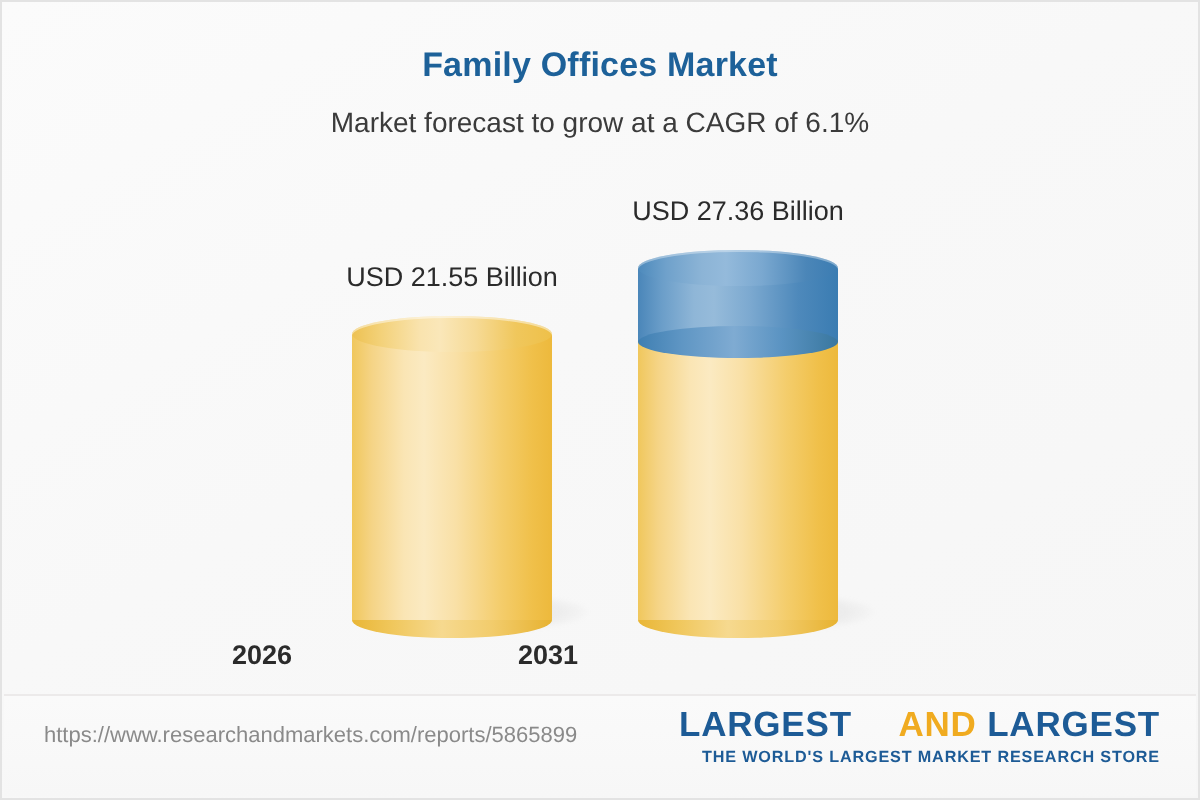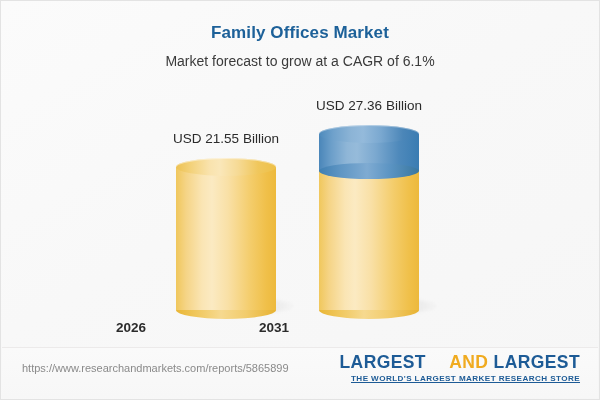--- a/index.html
+++ b/index.html
@@ -115,21 +115,21 @@
     position:absolute;right:18px;top:5px;
     text-align:right;
   }
   .logo-main{
     font-size:17.5px;font-weight:bold;letter-spacing:.4px;
     color:#1d5b96;line-height:19px;white-space:nowrap;
   }
   .logo-and{color:#f0ab20;margin-left:18px;}
   .logo-tag{
     font-size:8.1px;font-weight:bold;letter-spacing:.42px;
-    color:#1d5b96;line-height:12px;white-space:nowrap;margin-top:1px;text-decoration:underline;
+    color:#1d5b96;line-height:12px;white-space:nowrap;margin-top:1px;
   }
 </style>
 </head>
 <body>
 
 <div class="card">
 
   <div class="chart-title">Family Offices Market</div>
   <div class="chart-subtitle">Market forecast to grow at a CAGR of 6.1%</div>
 

